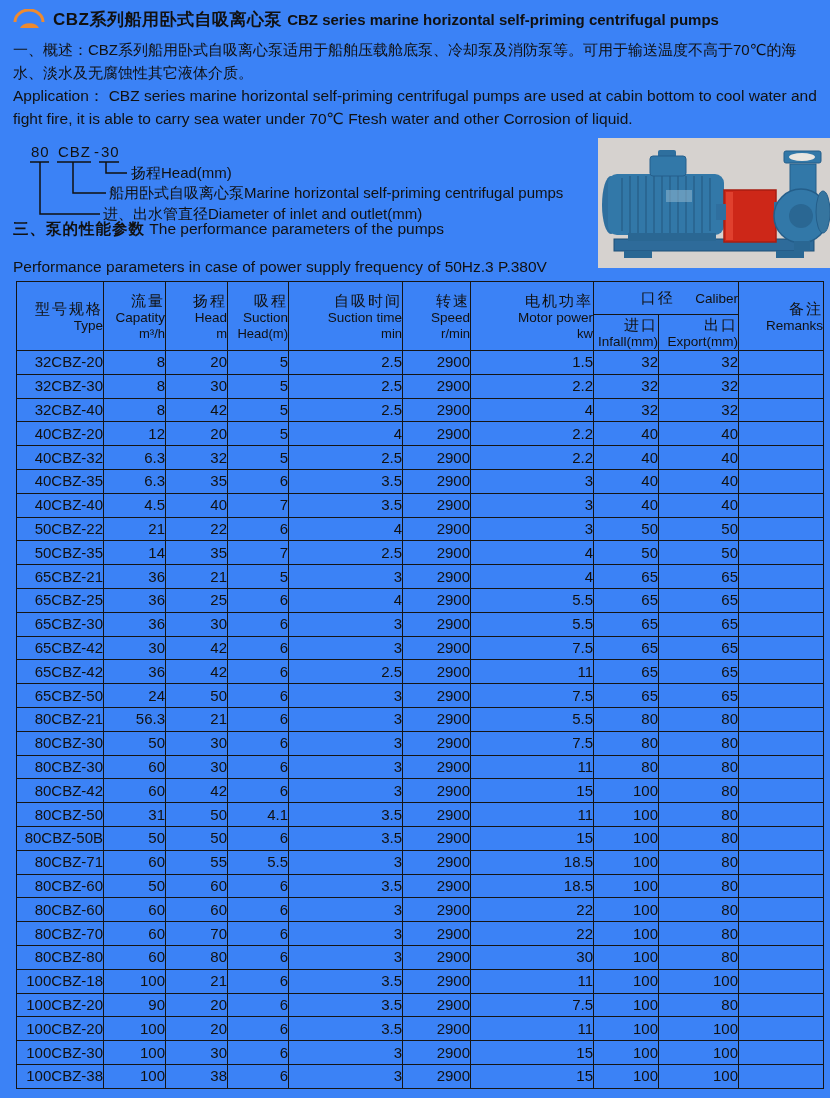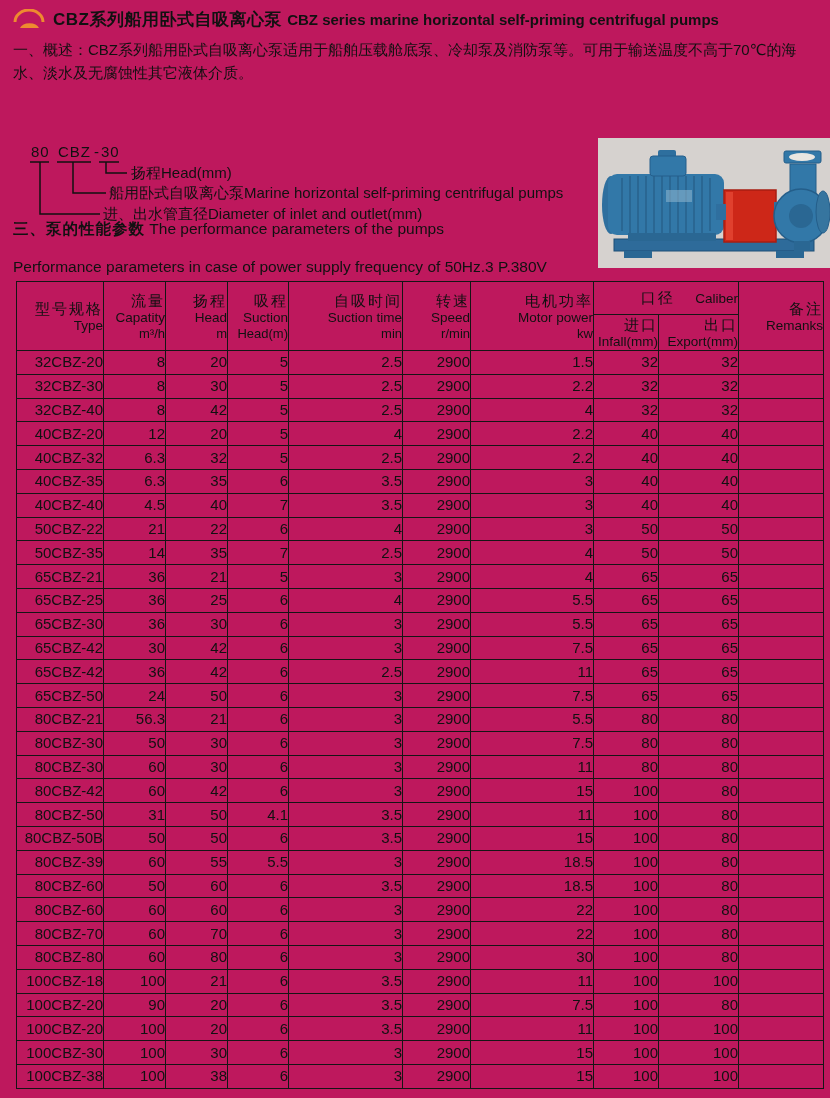--- a/index.html
+++ b/index.html
@@ -1,18 +1,18 @@
 <!DOCTYPE html>
 <html><head>
 <meta charset="utf-8">
 <style>
   * { margin:0; padding:0; box-sizing:border-box; }
   html,body { background:#ffffff; }
   .page {
-    position:relative; width:830px; height:1098px; background:#be185d; color:#111;
+    position:relative; width:830px; height:1098px; background:#3b82f6; color:#111;
     font-family:"Liberation Sans","DejaVu Sans",sans-serif; overflow:hidden;
   }
   .doc-header { position:absolute; top:8px; left:12px; display:flex; align-items:center; gap:7px; white-space:nowrap; }
   .doc-title { font-size:17px; font-weight:bold; letter-spacing:0.5px; }
   .doc-title .title-en { font-size:15px; letter-spacing:0; }
   .para-cn { position:absolute; top:39px; left:13px; width:804px; font-size:15px; line-height:22.5px; }
   .para-en { position:absolute; top:85px; left:13px; width:808px; font-size:15.5px; line-height:22.5px; }
   .sec-heading { position:absolute; left:13px; font-size:15.5px; white-space:nowrap; }
   .sec-heading .cnh { font-weight:bold; letter-spacing:1px; }
   .sec2 { top:126px; }
@@ -48,20 +48,21 @@
       <path d="M3 13 A14 12 0 0 1 31 13" fill="none" stroke="#ee8a2f" stroke-width="3"></path>
       <path d="M8 19 A10 7 0 0 1 27 19 L8 19 Z" fill="#ee8a2f"></path>
     </svg>
     <div class="doc-title">
       <span>CBZ系列船用卧式自吸离心泵</span>
       <span class="title-en">CBZ series marine horizontal self-priming centrifugal pumps</span>
     </div>
   </div>
 
   <p class="para-cn">一、概述：CBZ系列船用卧式自吸离心泵适用于船舶压载舱底泵、冷却泵及消防泵等。可用于输送温度不高于70℃的海水、淡水及无腐蚀性其它液体介质。</p>
+  <p class="para-en">Application：  CBZ series marine horizontal self-priming centrifugal pumps are used at cabin bottom to cool water and fight fire, it is able to carry sea water under 70℃ Ftesh water and other Corrosion of liquid.</p>
 
 
   <svg class="diagram" width="600" height="86" viewBox="0 0 600 86">
     <text class="code-txt" x="11" y="16">80</text>
     <text class="code-txt" x="38" y="16">CBZ</text>
     <text class="code-txt" x="74" y="16">-</text>
     <text class="code-txt" x="81" y="16">30</text>
     <g stroke="#111" stroke-width="1.5" fill="none">
       <line x1="10" y1="21" x2="29" y2="21"></line>
       <line x1="37" y1="21" x2="71" y2="21"></line>
@@ -440,21 +441,21 @@
           <td>50</td>
           <td>6</td>
           <td>3.5</td>
           <td>2900</td>
           <td>15</td>
           <td>100</td>
           <td>80</td>
           <td></td>
         </tr>
         <tr>
-          <td>80CBZ-39</td>
+          <td>80CBZ-71</td>
           <td>60</td>
           <td>55</td>
           <td>5.5</td>
           <td>3</td>
           <td>2900</td>
           <td>18.5</td>
           <td>100</td>
           <td>80</td>
           <td></td>
         </tr>

